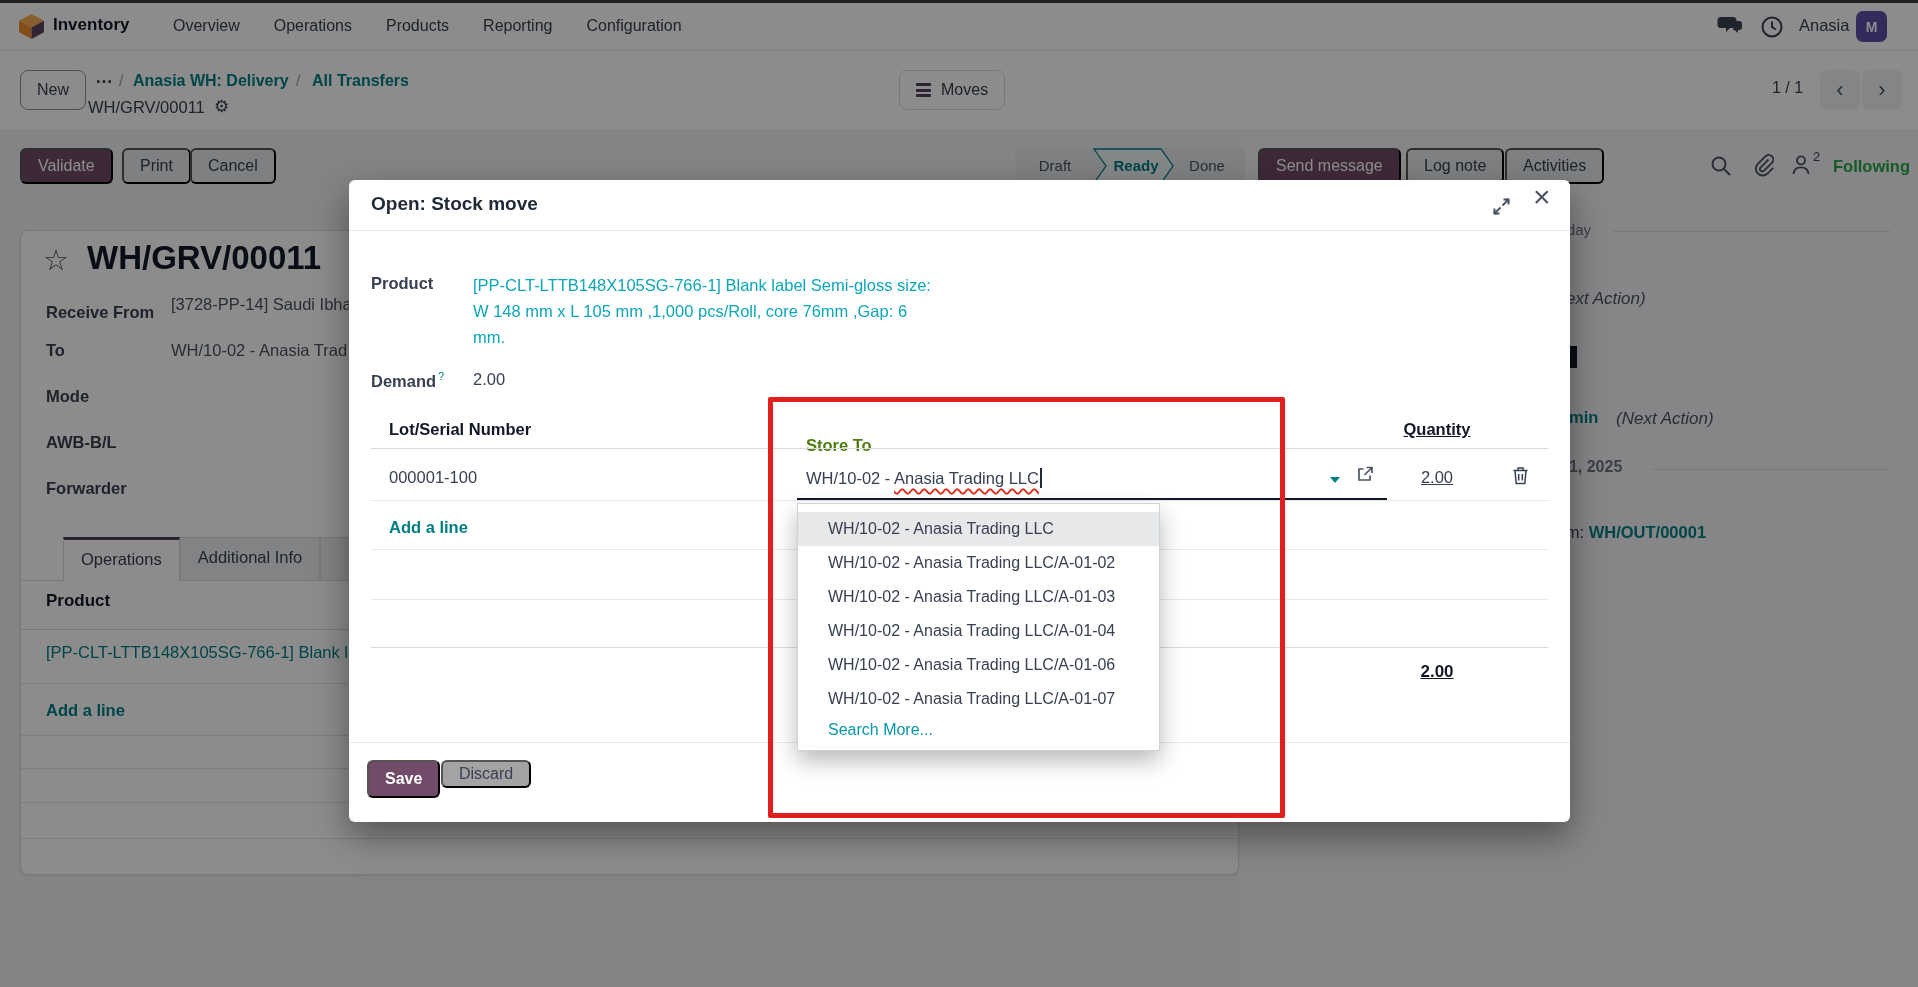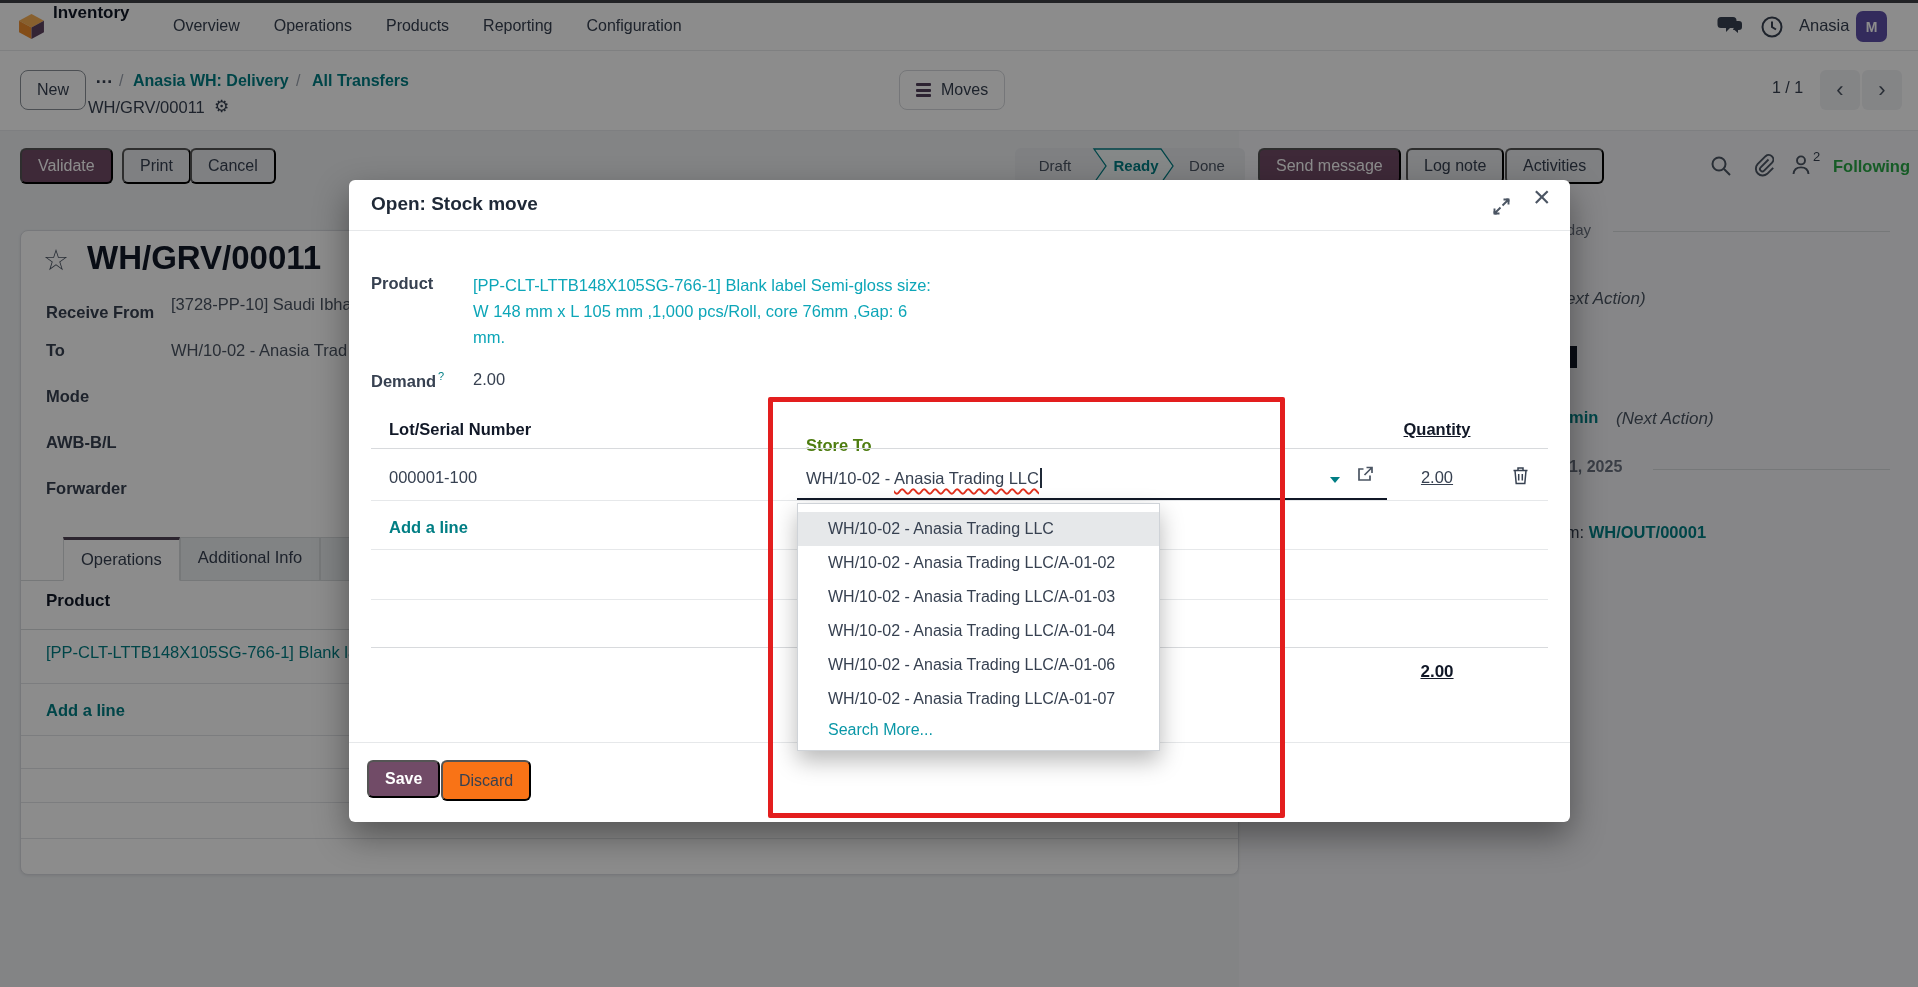--- a/index.html
+++ b/index.html
@@ -54,21 +54,21 @@
     <div class="abs" style="left:1239px;top:130px;width:679px;height:857px;background:#f4f5f7;"></div>
 
     <div class="abs" style="left:0;top:3px;width:1918px;height:47px;background:#fff;border-bottom:1px solid #e7e9eb;">
       <span class="abs" style="left:18px;top:10px;">
         <svg width="27" height="27" viewBox="0 0 26 26">
           <polygon points="13,1 25,7.5 13,14 1,7.5" fill="#f8b055"></polygon>
           <polygon points="1,7.5 13,14 13,25 1,18.5" fill="#ee8d2c"></polygon>
           <polygon points="25,7.5 13,14 13,25 25,18.5" fill="#5e4260"></polygon>
         </svg>
       </span>
-      <span class="abs" style="left:53px;top:0;font-size:17px;font-weight:700;color:#111827;">Inventory</span>
+      <span class="abs" style="left:53px;top:12px;font-size:17px;font-weight:700;color:#111827;">Inventory</span>
       <div class="abs" style="left:173px;top:14px;display:flex;gap:34px;">
         <span class="navitem">Overview</span>
         <span class="navitem">Operations</span>
         <span class="navitem">Products</span>
         <span class="navitem">Reporting</span>
         <span class="navitem">Configuration</span>
       </div>
       <span class="abs" style="left:1716px;top:12px;">
         <svg width="28" height="24" viewBox="0 0 28 24">
           <path d="M3 2h12a3.5 3.5 0 0 1 3.5 3.5v4A3.5 3.5 0 0 1 15 13h-3l-4 4v-4H3A3.5 3.5 0 0 1 -0.5 9.5v-4A3.5 3.5 0 0 1 3 2z" transform="translate(2,0)" fill="#374151"></path>
@@ -150,21 +150,21 @@
     </span>
     <span class="abs" style="left:1813px;top:149px;font-size:13px;color:#374151;">2</span>
     <span class="abs" style="left:1833px;top:157px;font-size:16.5px;font-weight:600;color:#28a745;">Following</span>
 
     <div class="abs" style="left:20px;top:230px;width:1219px;height:645px;background:#fff;border:1px solid #d9dbe0;
          border-radius:8px;box-shadow:0 1px 3px rgba(0,0,0,.08);box-sizing:border-box;">
       <span class="abs" style="left:22px;top:12px;font-size:29px;color:#4b5563;">☆</span>
       <span class="abs" style="left:66px;top:8px;font-size:33px;font-weight:700;color:#111827;white-space:nowrap;">WH/GRV/00011</span>
 
       <span class="abs fieldlabel" style="left:25px;top:64px;margin-top:8px;">Receive From</span>
-      <span class="abs fieldvalue" style="left:150px;top:64px;">[3728-PP-10] Saudi Ibha</span>
+      <span class="abs fieldvalue" style="left:150px;top:64px;">[3728-PP-14] Saudi Ibha</span>
       <span class="abs fieldlabel" style="left:25px;top:110px;">To</span>
       <span class="abs fieldvalue" style="left:150px;top:110px;">WH/10-02 - Anasia Trad</span>
       <span class="abs fieldlabel" style="left:25px;top:156px;">Mode</span>
       <span class="abs fieldlabel" style="left:25px;top:202px;">AWB-B/L</span>
       <span class="abs fieldlabel" style="left:25px;top:248px;">Forwarder</span>
 
       <div class="hline" style="left:0;top:349px;width:1217px;background:#d8dadd;"></div>
       <div class="sheet-tabs" style="left:42px;top:306px;">
         <div class="sheet-tab active">Operations</div>
         <div class="sheet-tab">Additional Info</div>
@@ -247,21 +247,21 @@
     <div class="abs" style="left:448px;top:318px;width:590px;height:2px;background:#111827;"></div>
 
     <span class="abs teal" style="left:40px;top:338px;font-size:16.5px;font-weight:600;">Add a line</span>
     <div class="mline" style="top:369px;"></div>
     <div class="mline" style="top:419px;"></div>
     <div class="mline" style="top:467px;background:#d8dadd;"></div>
     <span class="qtycol" style="left:1023px;top:482px;font-size:17px;font-weight:700;color:#111827;">2.00</span>
 
     <div class="mline" style="left:0;right:0;top:562px;"></div>
     <button class="btn btn-primary" style="left:18px;top:580px;height:38px;font-weight:600;">Save</button>
-    <button class="btn" style="left:92px;top:580px;height:41px;background:#f97316;color:#374151;">Discard</button>
+    <button class="btn" style="left:92px;top:580px;height:28px;background:#a3a3a3;color:#374151;">Discard</button>
   </div>
 
   <div class="dropdown">
     <div class="dd-item hl">WH/10-02 - Anasia Trading LLC</div>
     <div class="dd-item">WH/10-02 - Anasia Trading LLC/A-01-02</div>
     <div class="dd-item">WH/10-02 - Anasia Trading LLC/A-01-03</div>
     <div class="dd-item">WH/10-02 - Anasia Trading LLC/A-01-04</div>
     <div class="dd-item">WH/10-02 - Anasia Trading LLC/A-01-06</div>
     <div class="dd-item">WH/10-02 - Anasia Trading LLC/A-01-07</div>
     <div class="dd-more">Search More...</div>

